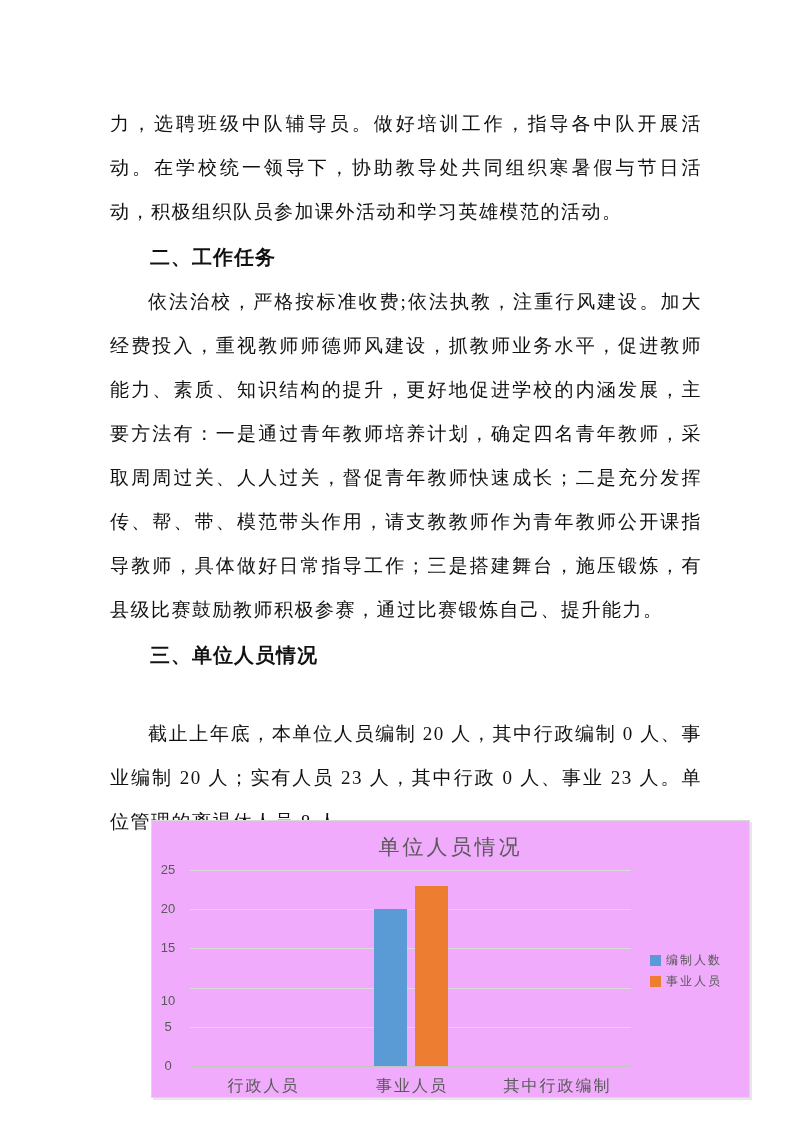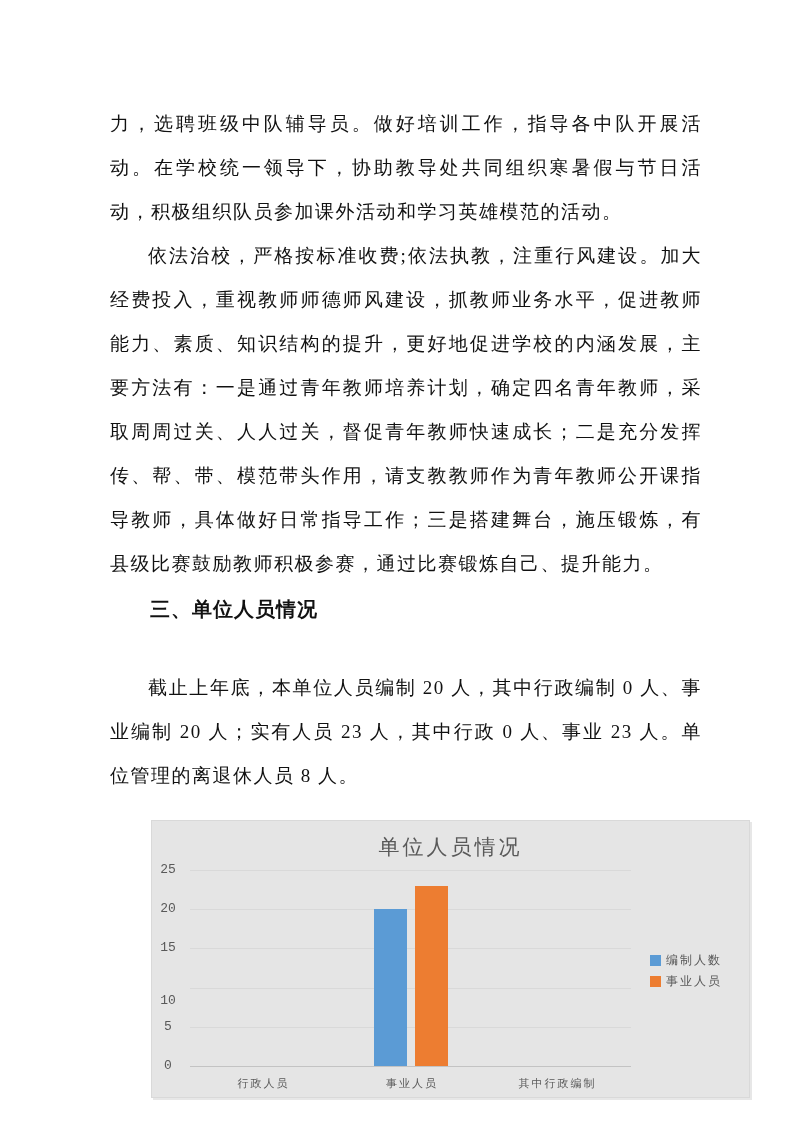--- a/index.html
+++ b/index.html
@@ -16,51 +16,52 @@
   .heading {
     font-family:"Liberation Sans","DejaVu Sans",sans-serif;
     font-weight:bold; font-size:20px; line-height:46px;
     letter-spacing:1px; text-indent:2em; margin:0;
   }
   .heading.gap-after { margin-bottom:34px; }
 
   
   .chart-frame {
     position:absolute; left:151px; top:820px; width:597px; height:276px;
-    background:#e5e5e5; border:1px solid #d9d9d9;
+    background:#f0abfc; border:1px solid #d9d9d9;
     box-shadow:2px 2px 0 rgba(160,160,160,0.25);
-    font-family:Liberation Mono, monospace;
+    font-family:Liberation Sans, sans-serif;
   }
   .chart-title {
     position:absolute; top:12px; left:0; width:100%; text-align:center;
     font-size:21px; color:#595959; letter-spacing:3px;
   }
   .gridline { position:absolute; height:1px; background:#d9d9d9; }
   .gridline.axis { background:#c3c3c3; }
   .y-label {
     position:absolute; left:0; width:32px; text-align:center;
     font-size:13px; color:#595959;
   }
   .bar { position:absolute; }
   .x-label {
-    position:absolute; text-align:center; font-size:11px;
+    position:absolute; text-align:center; font-size:16px;
     color:#595959; letter-spacing:2px;
   }
   .legend { position:absolute; }
   .legend-row {
     display:flex; align-items:center; margin:4px 0;
     font-size:12px; color:#595959; letter-spacing:2px;
   }
   .legend-swatch { width:11px; height:11px; margin-right:5px; flex:0 0 auto; }
 </style>
 </head>
 <body>
 
 <div class="content">
   <p class="para">力，选聘班级中队辅导员。做好培训工作，指导各中队开展活动。在学校统一领导下，协助教导处共同组织寒暑假与节日活动，积极组织队员参加课外活动和学习英雄模范的活动。</p>
+  <p class="heading">二、工作任务</p>
   <p class="para indent">依法治校，严格按标准收费;依法执教，注重行风建设。加大经费投入，重视教师师德师风建设，抓教师业务水平，促进教师能力、素质、知识结构的提升，更好地促进学校的内涵发展，主要方法有：一是通过青年教师培养计划，确定四名青年教师，采取周周过关、人人过关，督促青年教师快速成长；二是充分发挥传、帮、带、模范带头作用，请支教教师作为青年教师公开课指导教师，具体做好日常指导工作；三是搭建舞台，施压锻炼，有县级比赛鼓励教师积极参赛，通过比赛锻炼自己、提升能力。</p>
   <p class="heading gap-after">三、单位人员情况</p>
   <p class="para indent">截止上年底，本单位人员编制 20 人，其中行政编制 0 人、事业编制 20 人；实有人员 23 人，其中行政 0 人、事业 23 人。单位管理的离退休人员 8 人。</p>
 </div>
 
 <div class="chart-frame">
   <div class="chart-title">单位人员情况</div>
 <div class="gridline axis" style="left: 38px; width: 441px; top: 245px;"></div>
     <div class="y-label" style="top: 237px;">0</div>
     <div class="gridline" style="left: 38px; width: 441px; top: 205.8px;"></div>

